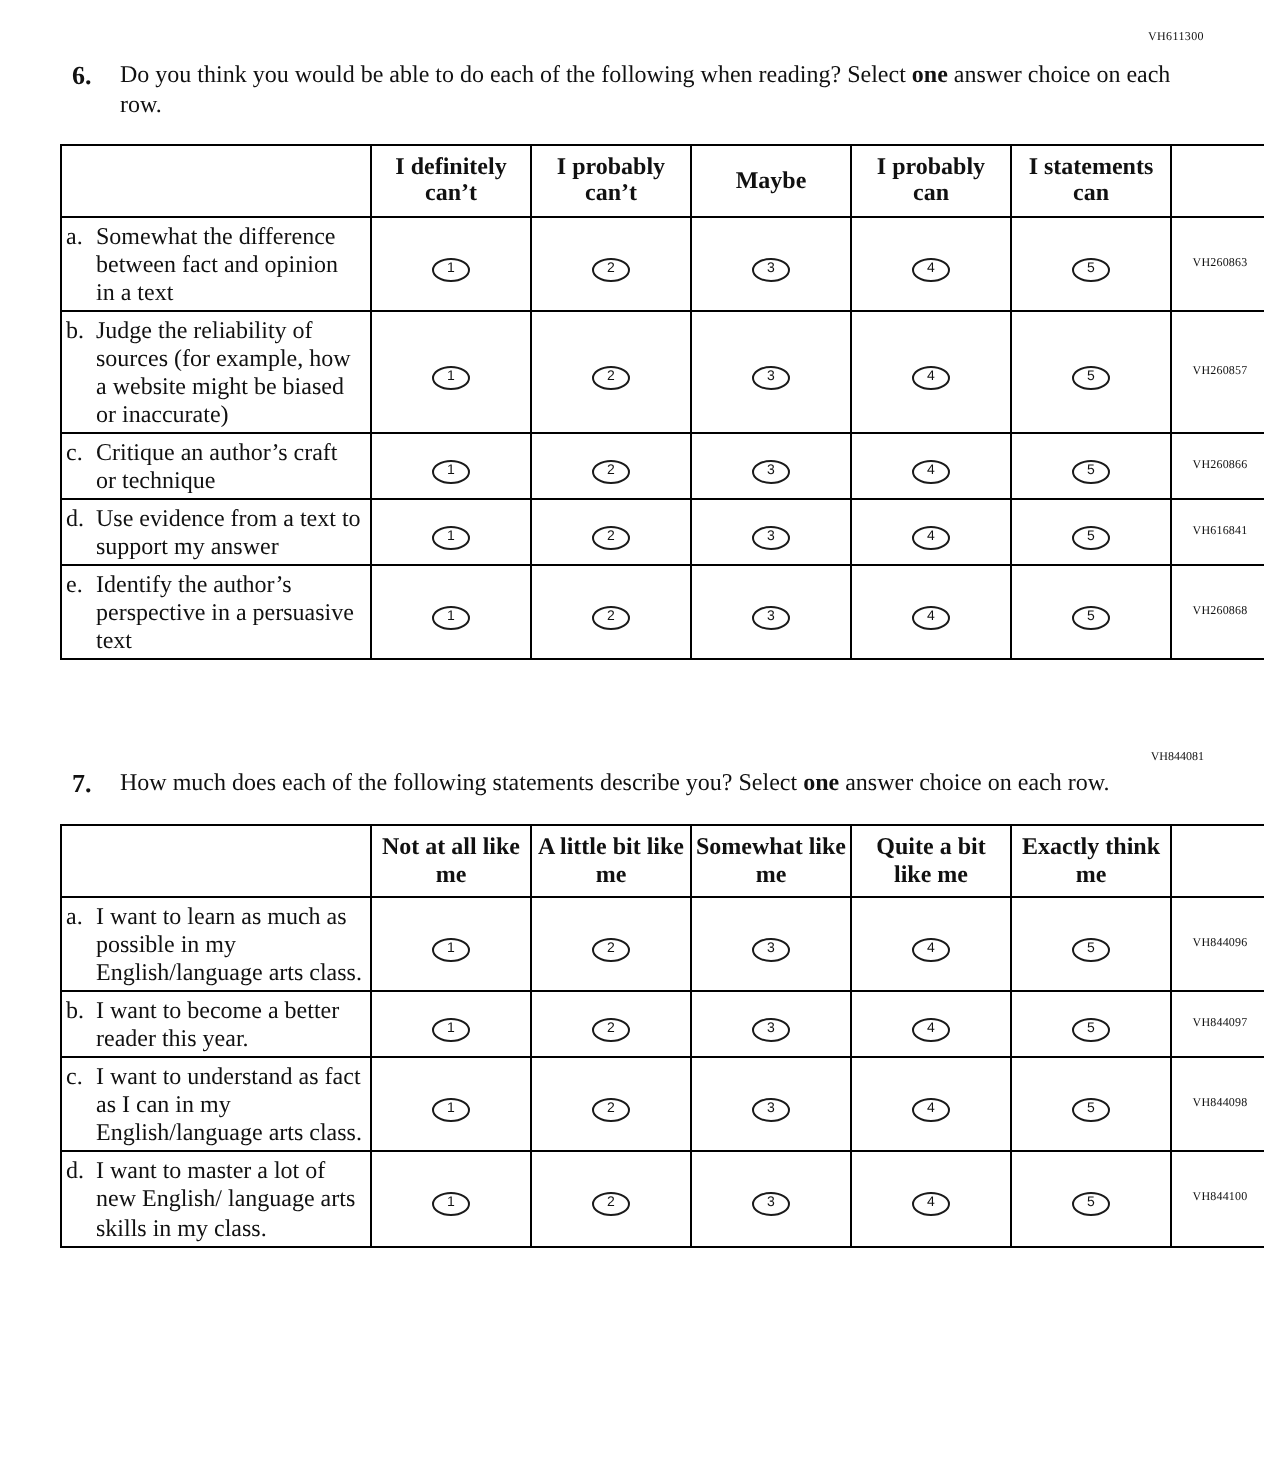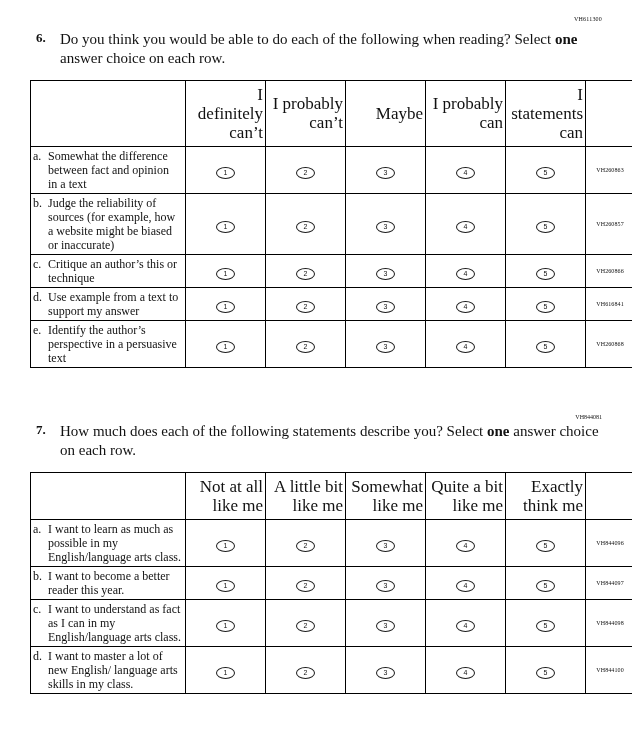--- a/index.html
+++ b/index.html
@@ -19,36 +19,36 @@
   .mid-code{
     text-align:right;
     font-size:6px;
     margin:46px 2px 2px 0;
   }
   .question{
     display:flex;
     margin:16px 0 12px 6px;
   }
   .qnum{font-weight:bold;flex:0 0 24px;font-size:13px;}
-  .qtext{font-size:15px;line-height:1.25;max-width:540px;}
+  .qtext{font-size:12px;line-height:1.25;max-width:540px;}
   .qtext b{font-weight:bold;}
   table.survey{
     border-collapse:collapse;
     table-layout:fixed;
     width:573px;
     margin-left:0;
   }
   table.survey th, table.survey td{
     border:1px solid #000;
   }
   th.stemhead{width:152px;}
   th.colhead{
     width:75px;
-    font-size:17px;font-weight:normal;
-    text-align:right;vertical-align:middle;
+    font-size:12px;font-weight:bold;
+    text-align:center;vertical-align:middle;
     line-height:1.12;
     padding:4px 2px;
   }
   th.codehead{width:46px;}
   td.stem{
     vertical-align:top;
     padding:2px 4px 2px 2px;
     font-size:12px;line-height:1.17;
   }
   td.stem .wrap{display:flex;}
@@ -123,35 +123,35 @@
           <td class="bubblecell"><span class="bubble">2</span></td>
           <td class="bubblecell"><span class="bubble">3</span></td>
           <td class="bubblecell"><span class="bubble">4</span></td>
           <td class="bubblecell"><span class="bubble">5</span></td>
           <td class="codecell">VH260857</td>
         </tr>
         <tr>
           <td class="stem">
             <div class="wrap">
               <span class="rowlabel">c.</span>
-              <span class="rowtext">Critique an author’s this or technique</span>
+              <span class="rowtext">Critique an author’s craft or technique</span>
             </div>
           </td>
           <td class="bubblecell"><span class="bubble">1</span></td>
           <td class="bubblecell"><span class="bubble">2</span></td>
           <td class="bubblecell"><span class="bubble">3</span></td>
           <td class="bubblecell"><span class="bubble">4</span></td>
           <td class="bubblecell"><span class="bubble">5</span></td>
           <td class="codecell">VH260866</td>
         </tr>
         <tr>
           <td class="stem">
             <div class="wrap">
               <span class="rowlabel">d.</span>
-              <span class="rowtext">Use example from a text to support my answer</span>
+              <span class="rowtext">Use evidence from a text to support my answer</span>
             </div>
           </td>
           <td class="bubblecell"><span class="bubble">1</span></td>
           <td class="bubblecell"><span class="bubble">2</span></td>
           <td class="bubblecell"><span class="bubble">3</span></td>
           <td class="bubblecell"><span class="bubble">4</span></td>
           <td class="bubblecell"><span class="bubble">5</span></td>
           <td class="codecell">VH616841</td>
         </tr>
         <tr>

